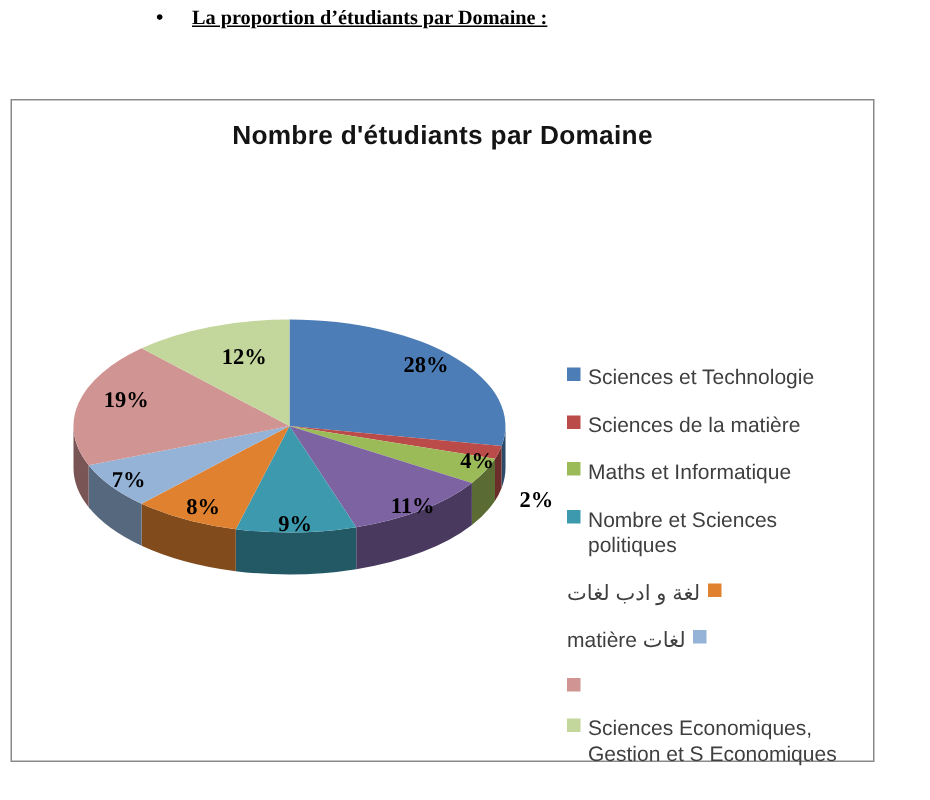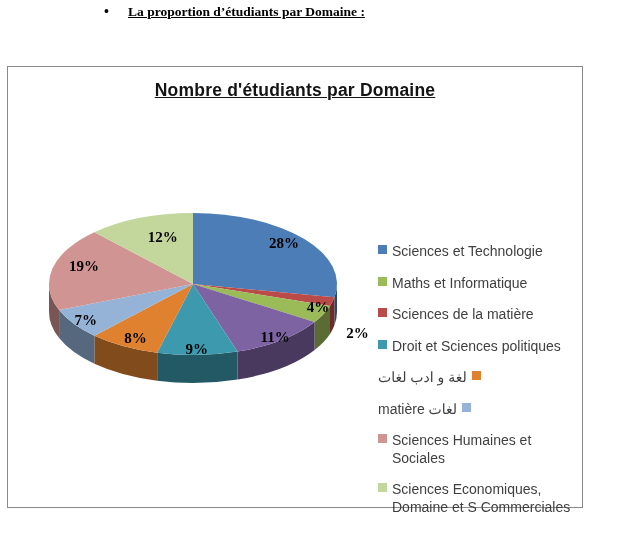--- a/index.html
+++ b/index.html
@@ -12,21 +12,21 @@
     font-family:"Liberation Serif",serif;font-weight:bold;
     font-size:13.5px;color:#000;white-space:nowrap;text-decoration:underline;
   }
   .bullet{display:inline-block;width:24px;font-size:14px;}
   .chart-frame{
     position:absolute;left:7px;top:66px;width:574px;height:440px;
     border:1px solid #8a8a8a;background:#fff;
   }
   .chart-title{
     position:absolute;top:13px;left:0;right:0;text-align:center;
-    font-size:17.5px;font-weight:700;color:#141414;letter-spacing:.2px;text-decoration:underline;
+    font-size:17.5px;font-weight:700;color:#141414;letter-spacing:.2px;
   }
   #pie-svg{position:absolute;left:0;top:0;overflow:visible;}
   .legend{
     position:absolute;left:370px;top:176px;width:198px;
     display:flex;flex-direction:column;gap:14px;
     font-size:14px;color:#3f3f3f;
   }
   .legend-row{display:flex;align-items:flex-start;line-height:1.25;min-height:13px;}
   .swatch{width:9px;height:9px;flex:0 0 9px;margin-top:2px;}
   .swatch.ltr{margin-right:5px;}
@@ -69,41 +69,40 @@
       <text x="77.8" y="257.9" text-anchor="middle" font-family="'Liberation Serif',serif" font-size="15" font-weight="bold" fill="#000">7%</text>
       <text x="76.1" y="204.0" text-anchor="middle" font-family="'Liberation Serif',serif" font-size="15" font-weight="bold" fill="#000">19%</text>
       <text x="154.8" y="175.4" text-anchor="middle" font-family="'Liberation Serif',serif" font-size="15" font-weight="bold" fill="#000">12%</text>
     </svg>
   <div class="legend" id="legend">
       <div class="legend-row">
         <span class="swatch ltr" style="background: rgb(76, 125, 183);"></span>
         <span class="legend-label">Sciences et Technologie</span>
       </div>
       <div class="legend-row">
+        <span class="swatch ltr" style="background: rgb(186, 75, 72);"></span>
+        <span class="legend-label">Sciences de la matière</span>
+      </div>
+      <div class="legend-row">
         <span class="swatch ltr" style="background: rgb(155, 187, 89);"></span>
         <span class="legend-label">Maths et Informatique</span>
       </div>
       <div class="legend-row">
-        <span class="swatch ltr" style="background: rgb(186, 75, 72);"></span>
-        <span class="legend-label">Sciences de la matière</span>
-      </div>
-      <div class="legend-row">
         <span class="swatch ltr" style="background: rgb(61, 153, 174);"></span>
-        <span class="legend-label">Droit et Sciences politiques</span>
+        <span class="legend-label">Nombre et Sciences politiques</span>
       </div>
       <div class="legend-row">
         <span class="legend-label" dir="rtl">لغة و ادب لغات</span>
         <span class="swatch rtl" style="background: rgb(224, 129, 47);"></span>
       </div>
       <div class="legend-row">
         <span class="legend-label" dir="rtl">لغات matière</span>
         <span class="swatch rtl" style="background: rgb(149, 179, 215);"></span>
       </div>
       <div class="legend-row">
         <span class="swatch ltr" style="background: rgb(208, 148, 146);"></span>
-        <span class="legend-label">Sciences Humaines et Sociales</span>
       </div>
       <div class="legend-row">
         <span class="swatch ltr" style="background: rgb(195, 214, 155);"></span>
-        <span class="legend-label">Sciences Economiques, Domaine et S Commerciales</span>
+        <span class="legend-label">Sciences Economiques, Gestion et S Economiques</span>
       </div>
     </div>
 </div>
 
 </body></html>

